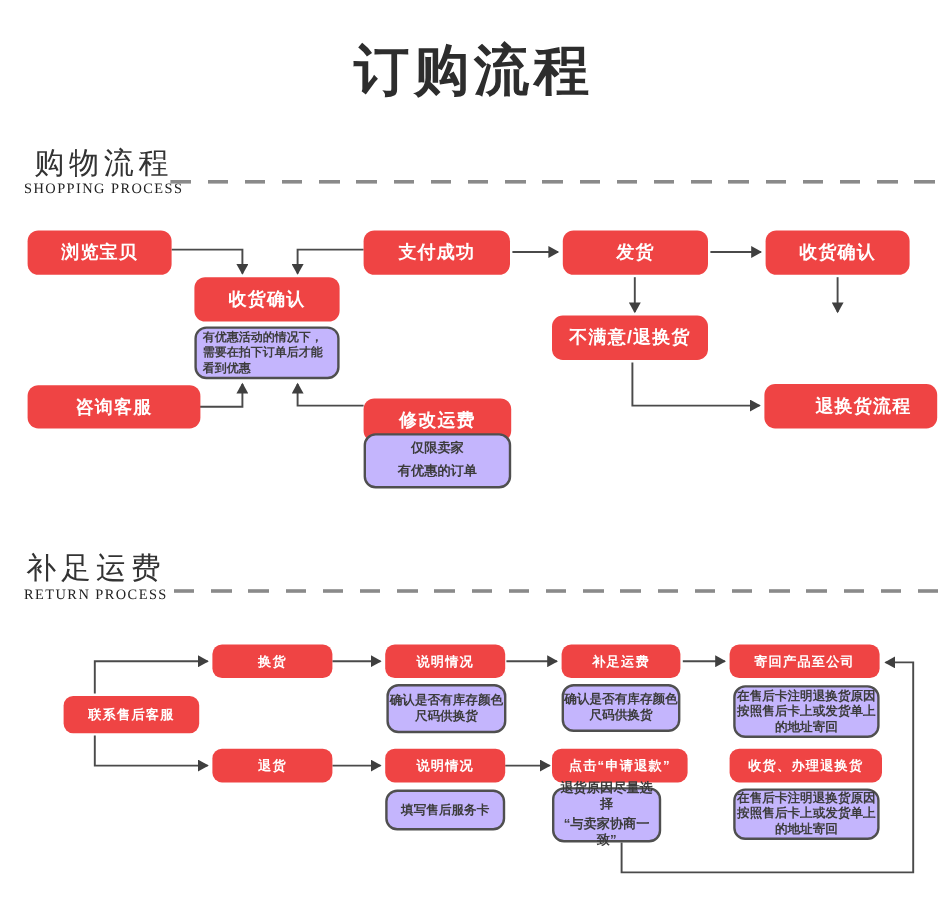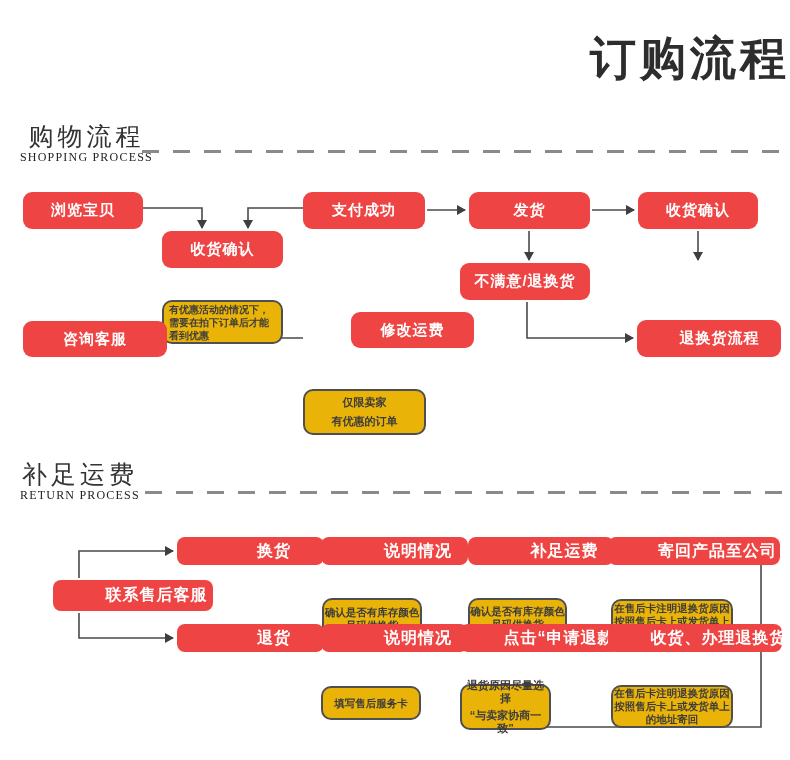--- a/index.html
+++ b/index.html
@@ -1,34 +1,34 @@
 <!DOCTYPE html>
 <html><head>
 <meta charset="utf-8">
 <style>
   html,body{margin:0;padding:0;background:#ffffff;}
   .canvas{position:relative;width:790px;height:760px;background:#ffffff;overflow:hidden;
           font-family:"Liberation Sans", sans-serif;}
-  .page-title{position:absolute;left:0;top:28px;width:790px;text-align:right;
+  .page-title{position:absolute;left:0;top:28px;width:790px;text-align:center;
               font-family:"Liberation Serif","DejaVu Serif",serif;font-weight:bold;
               font-size:46px;letter-spacing:4px;color:#2d2d2d;}
   .sec-head{position:absolute;color:#333;}
   .sec-cn{font-size:25px;letter-spacing:4px;color:#333;line-height:25px;text-align:center;}
   .sec-en{font-family:"Liberation Serif","DejaVu Serif",serif;font-size:12px;
           letter-spacing:1.2px;color:#222;line-height:12px;margin-top:2px;}
   .dashes{position:absolute;height:3px;
           background:repeating-linear-gradient(90deg,#8a8a8a 0 17px,transparent 17px 31px);}
   .node{position:absolute;background:#ef4444;color:#ffffff;border-radius:9px;
         display:flex;align-items:center;justify-content:center;
         font-weight:bold;font-size:15px;letter-spacing:1px;white-space:nowrap;}
-  .node.sm{font-size:16px;border-radius:8px;padding-left:47px;}
-  .note{position:absolute;background:#eab308;border:2px solid #4f4f4f;border-radius:10px;
+  .node.sm{font-size:11px;border-radius:8px;}
+  .note{position:absolute;background:#c4b5fd;border:2px solid #4f4f4f;border-radius:10px;
         color:#3c3c3c;font-weight:bold;font-size:10.5px;line-height:13px;
         display:flex;flex-direction:column;align-items:center;justify-content:center;
-        text-align:center;box-sizing:border-box;margin-top:28px;}
+        text-align:center;box-sizing:border-box;}
   .note.left{align-items:flex-start;text-align:left;font-size:10px;padding:3px 5px;}
   .svg-overlay{position:absolute;left:0;top:0;}
 </style>
 </head>
 <body>
 
 <div class="canvas">
 
   <div class="page-title">订购流程</div>
 
@@ -69,21 +69,21 @@
   <div class="node" style="left:303px;top:192px;width:122px;height:37px;">支付成功</div>
   <div class="node" style="left:469px;top:192px;width:121px;height:37px;">发货</div>
   <div class="node" style="left:638px;top:192px;width:120px;height:37px;">收货确认</div>
 
   <div class="node" style="left:162px;top:231px;width:121px;height:37px;">收货确认</div>
   <div class="note left" style="left:162px;top:272px;width:121px;height:44px;">有优惠活动的情况下，需要在拍下订单后才能看到优惠</div>
 
   <div class="node" style="left:460px;top:263px;width:130px;height:37px;">不满意/退换货</div>
 
   <div class="node" style="left:23px;top:321px;width:144px;height:36px;">咨询客服</div>
-  <div class="node" style="left:303px;top:312px;width:123px;height:36px;margin-left:48px;">修改运费</div>
+  <div class="node" style="left:303px;top:332px;width:123px;height:36px;">修改运费</div>
   <div class="node" style="left:637px;top:320px;width:123px;height:37px;padding-left:21px;">退换货流程</div>
 
   <div class="note" style="left:303px;top:361px;width:123px;height:46px;font-size:11px;gap:6px;">
     <div>仅限卖家</div>
     <div>有优惠的订单</div>
   </div>
 
   <div class="sec-head" style="left:20px;top:462px;">
     <div class="sec-cn">补足运费</div>
     <div class="sec-en">RETURN PROCESS</div>

